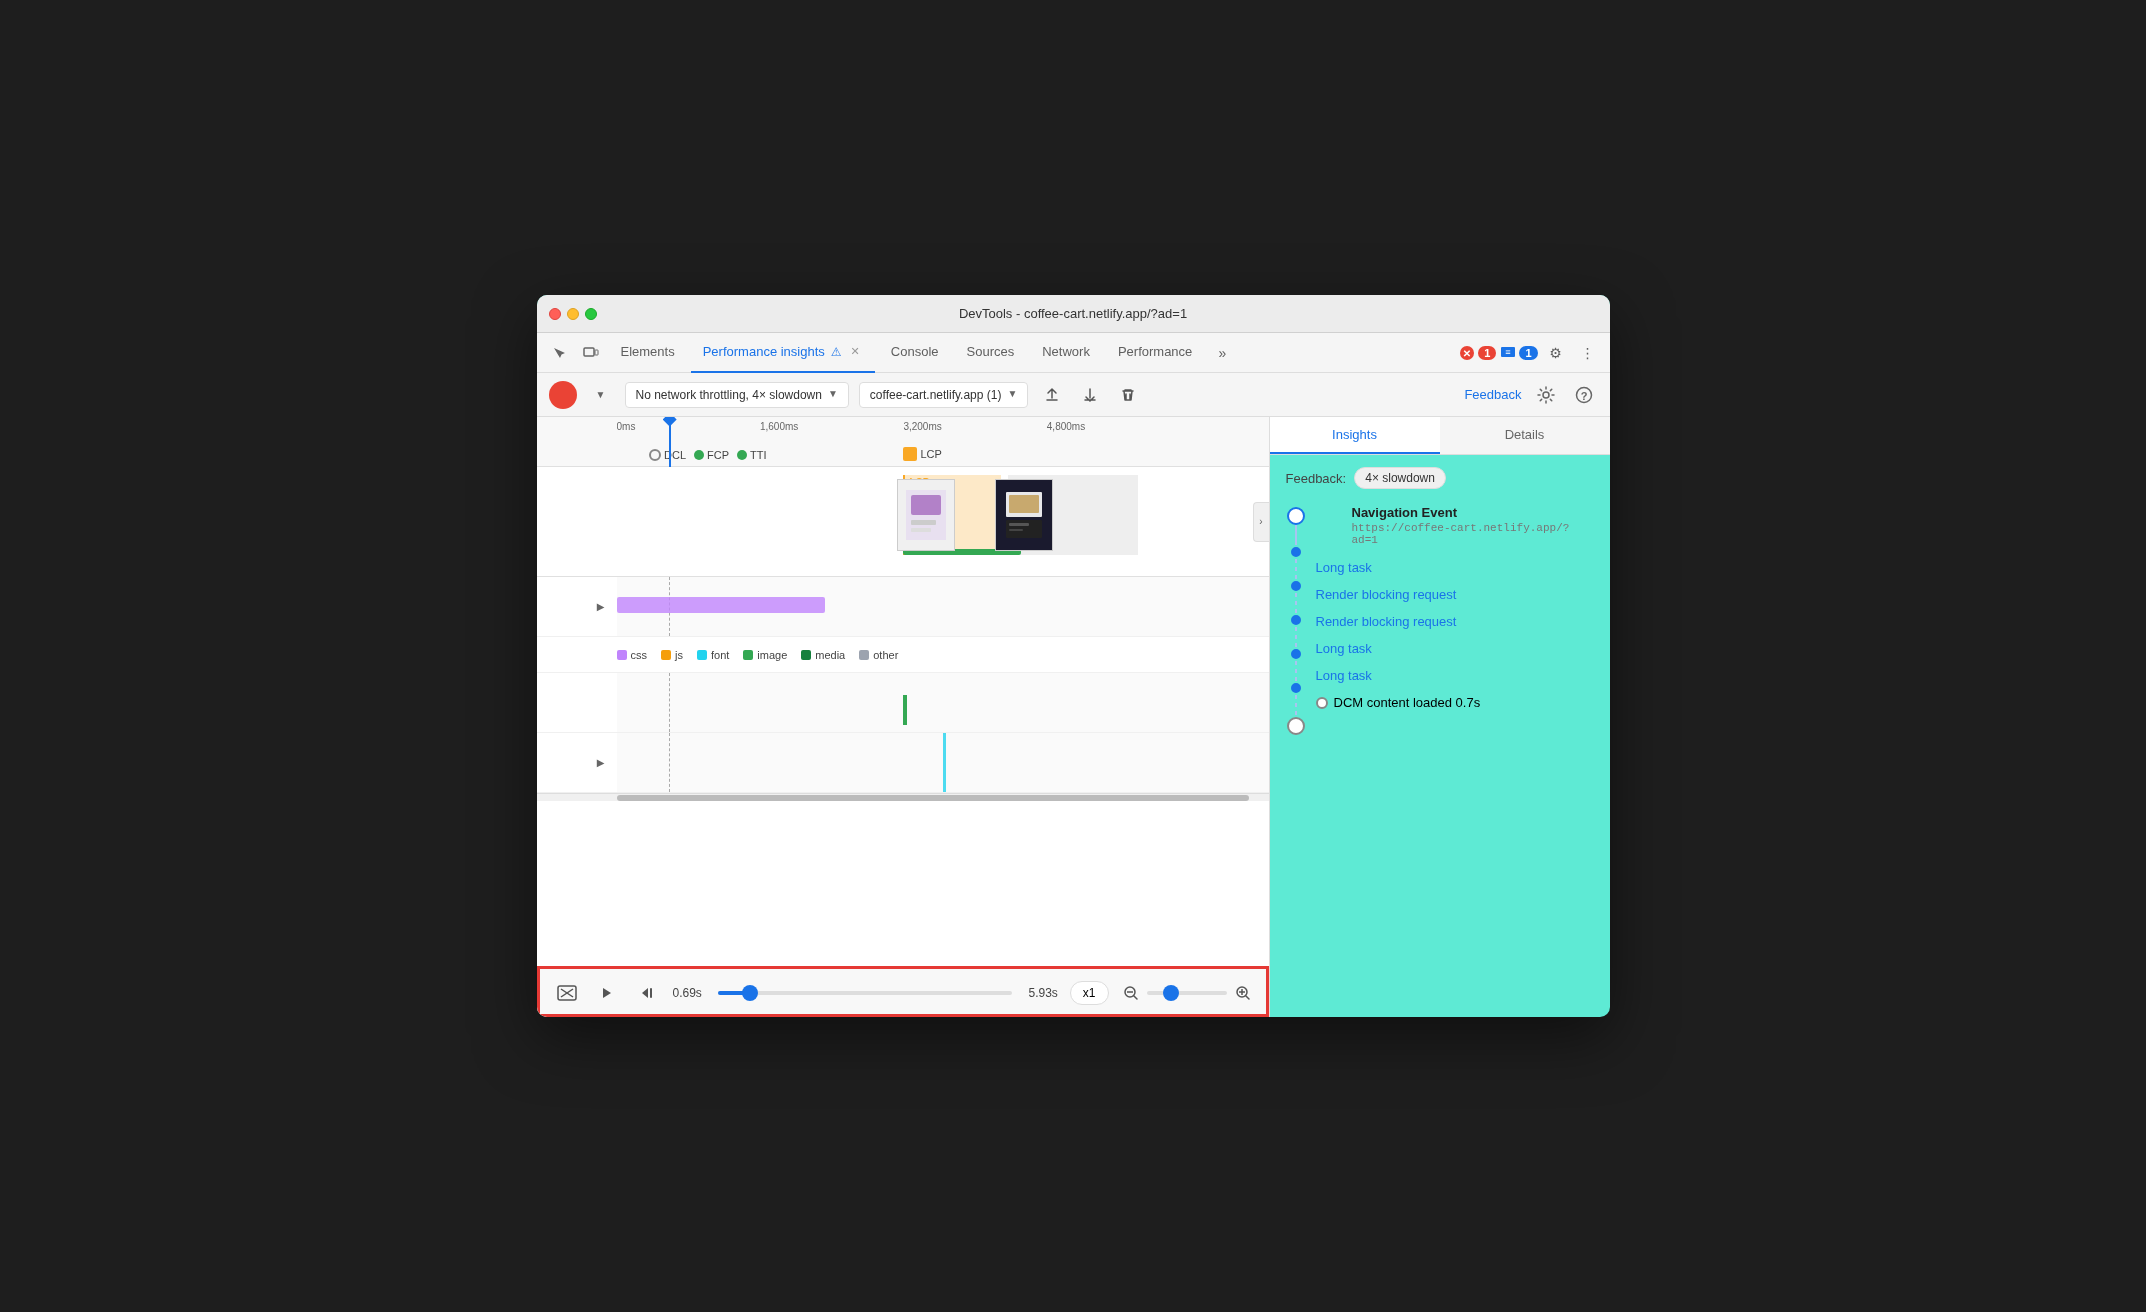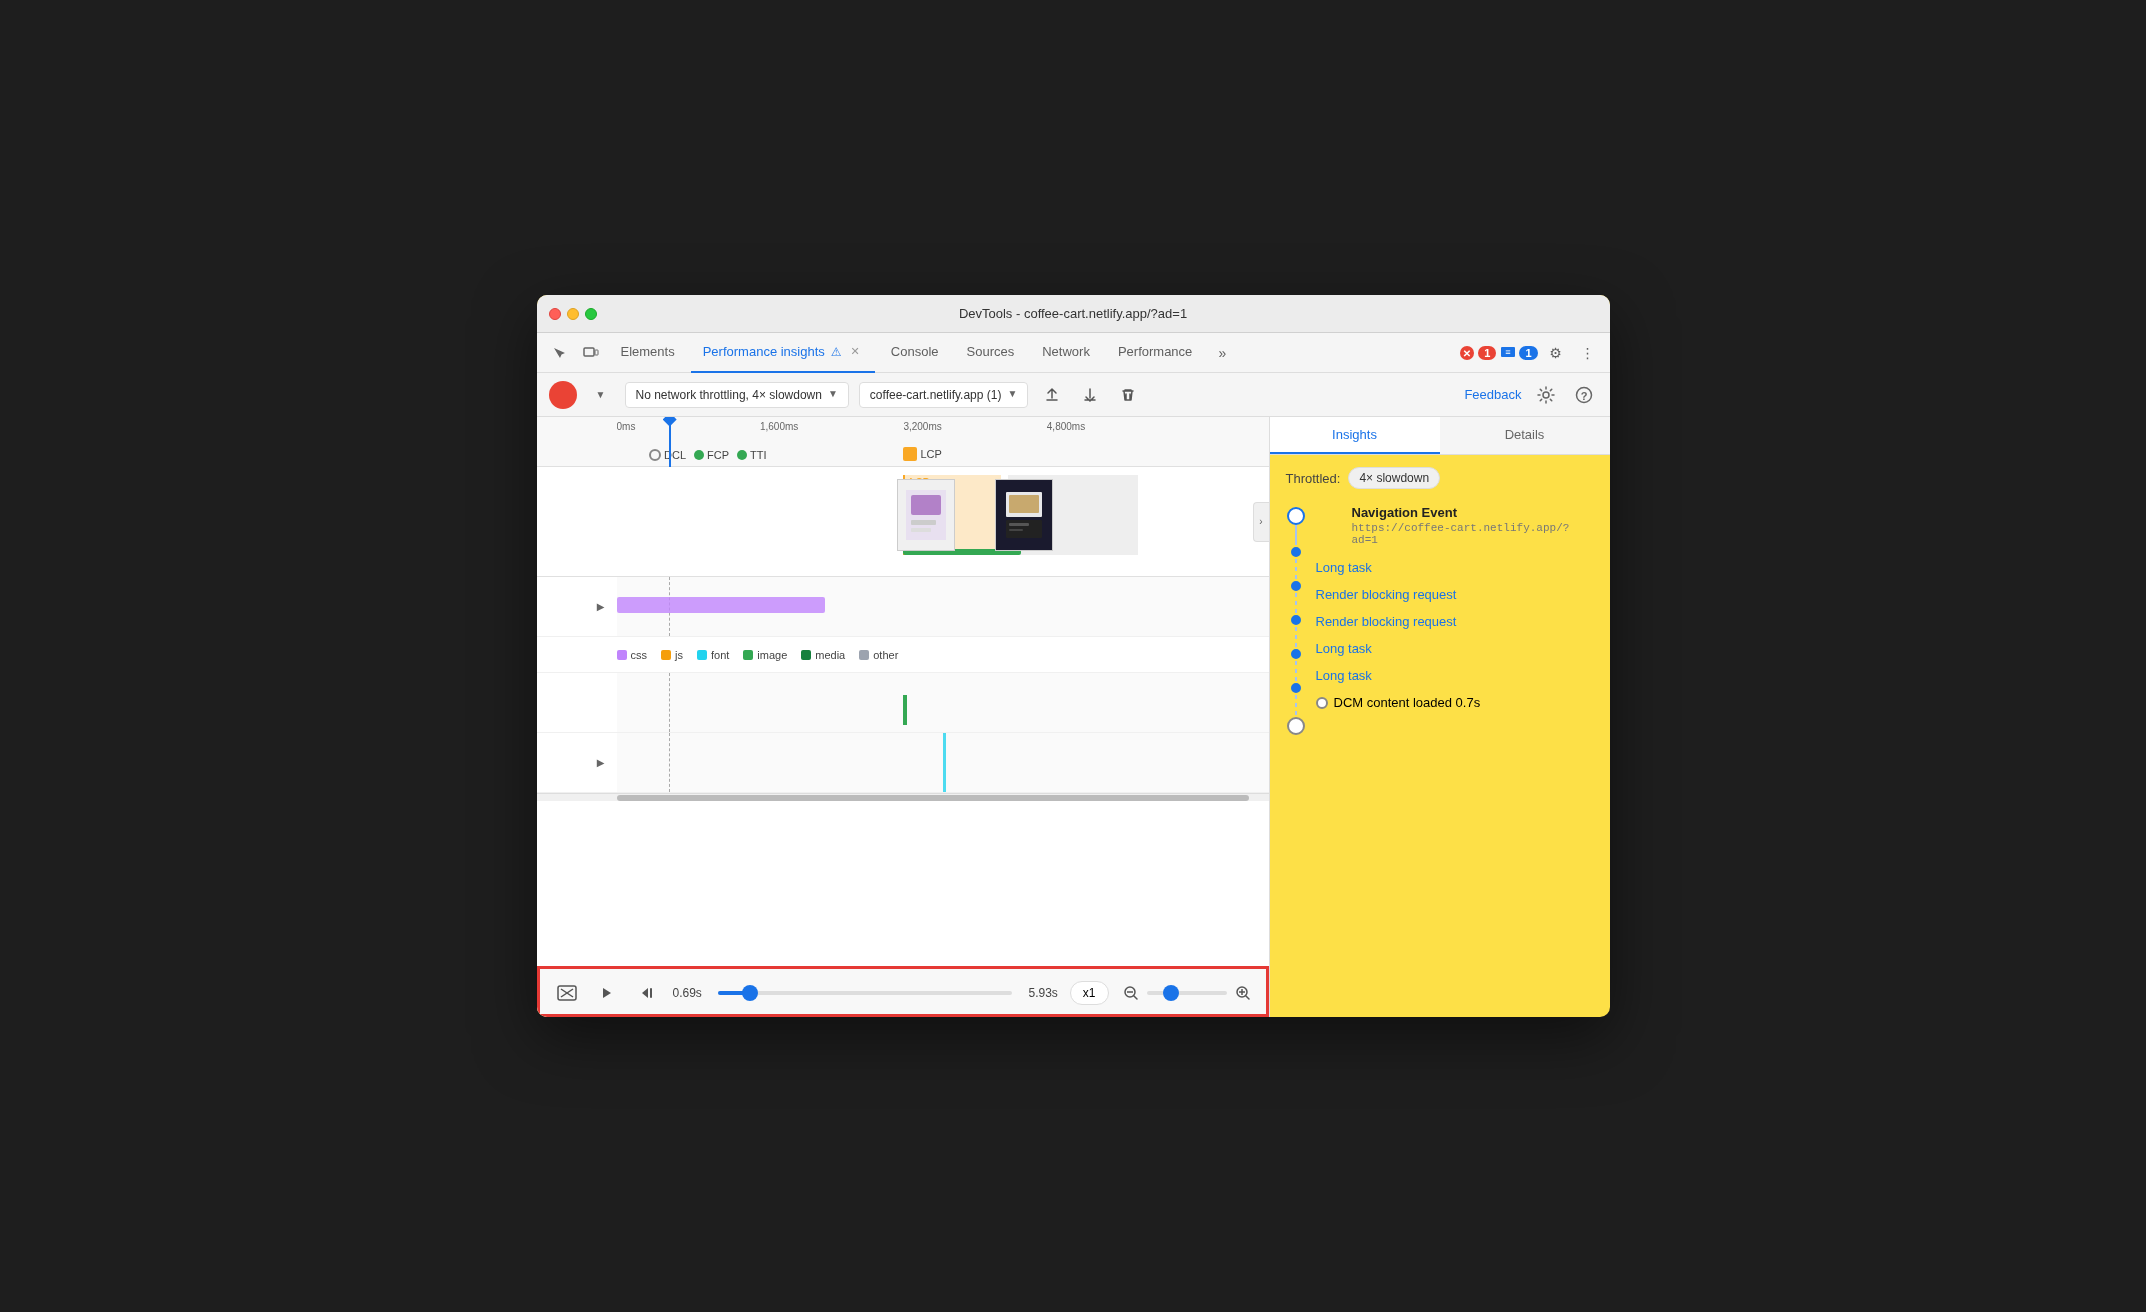--- a/index.html
+++ b/index.html
@@ -7,21 +7,21 @@
       font-family: -apple-system, BlinkMacSystemFont, 'Segoe UI', sans-serif;
       background: #1e1e1e;
       display: flex;
       justify-content: center;
       align-items: center;
       min-height: 100vh;
       padding: 20px;
     }
     .window {
       width: 1073px;
-      background: #fde047;
+      background: #5eead4;
       border-radius: 10px;
       box-shadow: 0 20px 60px rgba(0,0,0,0.5);
       overflow: hidden;
     }
     .title-bar {
       background: #ececec;
       height: 38px;
       display: flex;
       align-items: center;
       padding: 0 12px;
@@ -853,21 +853,21 @@
     <div class="insights-panel">
 
       <div class="insights-tabs">
         <div class="insights-tab active">Insights</div>
         <div class="insights-tab">Details</div>
       </div>
 
       <div class="insights-content">
 
         <div class="throttled-row">
-          <span>Throttled:</span>
+          <span>Feedback:</span>
           <span class="throttled-badge">4× slowdown</span>
         </div>
 
         <div class="events-container">
 
           <div class="vertical-connector">
             <div class="v-circle big" style="border-color:#1a73e8;"></div>
             <div class="v-line" style="height:60px;"></div>
             <div class="v-circle filled" style="width:10px;height:10px;margin:2px auto;"></div>
             <div class="v-line dashed" style="height:30px;"></div>

